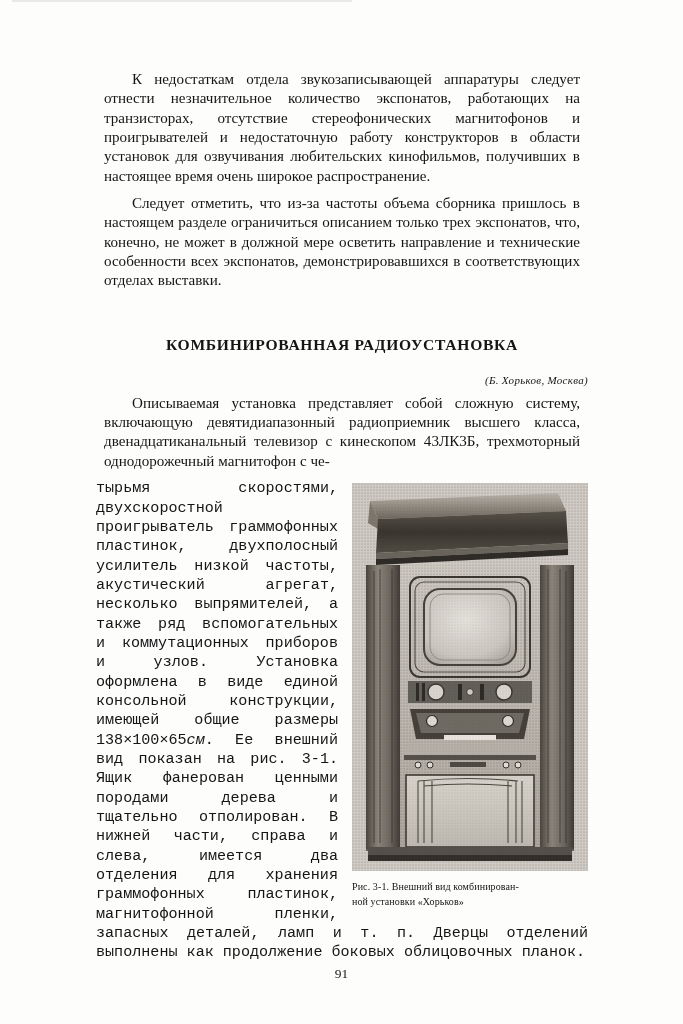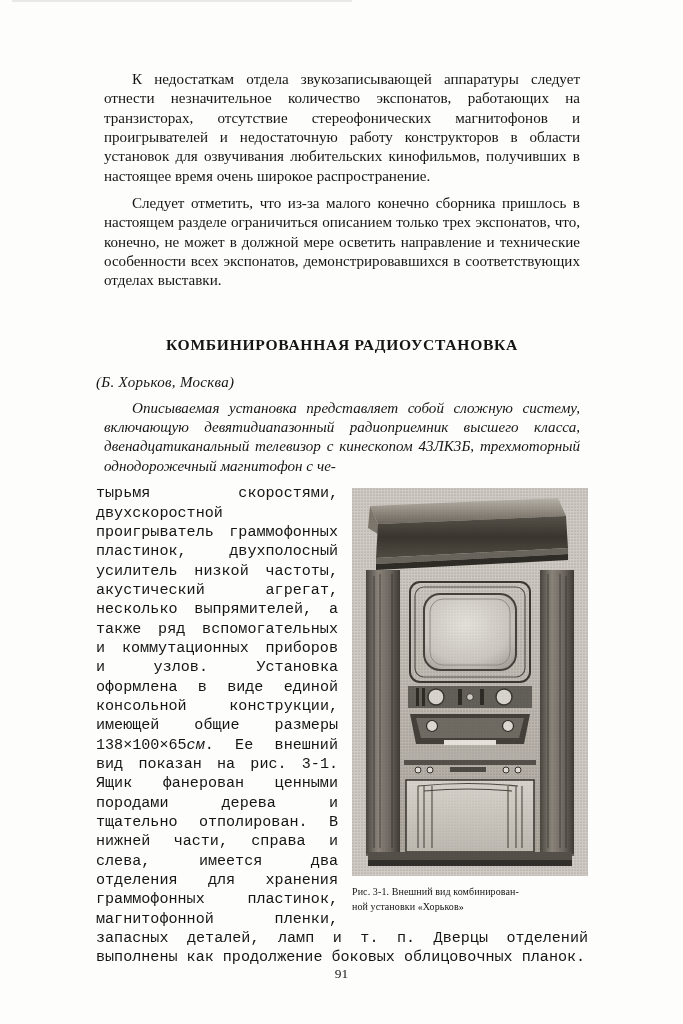--- a/index.html
+++ b/index.html
@@ -53,29 +53,28 @@
   .heading-line {
     font-family: "Liberation Serif", "DejaVu Serif", serif;
     font-weight: bold;
     font-size: 15.6px;
     letter-spacing: 0.7px;
     line-height: 20px;
     margin-top: 44px;
   }
   .byline {
     margin-top: 19px;
-    text-align: left;
+    text-align: right;
     font-style: italic;
-    font-size: 15px;
+    font-size: 11px;
     letter-spacing: 0.3px;
   }
 
   .after-heading {
     margin-top: 22px;
-    font-style: italic;
   }
 
   
   .wrap-section {
     margin-top: 0;
     position: relative;
   }
   .figure {
     float: right;
     width: 236px;
@@ -119,21 +118,21 @@
 <body>
 
 <div class="page">
 
   <div class="scan-edge-top"></div>
 
   <div class="content">
 
     <p class="body">К недостаткам отдела звукозаписывающей аппаратуры следует отнести незначительное количество  экспонатов, работающих на транзисторах, отсутствие стереофонических магнитофонов и проигрывателей и недостаточную работу конструкторов в области установок для озвучивания любительских кинофильмов, получивших в настоящее время очень широкое распространение.</p>
 
-    <p class="body">Следует отметить, что из-за малого конечно сборника пришлось в настоящем разделе ограничиться  описанием только трех экспонатов, что, конечно, не может в должной мере осветить направление и технические особенности всех экспонатов, демонстрировавшихся в соответствующих отделах выставки.</p>
+    <p class="body">Следует отметить, что из-за частоты объема сборника пришлось в настоящем разделе ограничиться  описанием только трех экспонатов, что, конечно, не может в должной мере осветить направление и технические особенности всех экспонатов, демонстрировавшихся в соответствующих отделах выставки.</p>
 
     <div class="heading-block">
       <div class="heading-line">КОМБИНИРОВАННАЯ РАДИОУСТАНОВКА</div>
     </div>
 
     <div class="byline">(Б. Хорьков, Москва)</div>
 
     <p class="body after-heading">Описываемая установка представляет собой сложную систему, включающую девятидиапазонный радиоприемник высшего класса, двенадцатиканальный  телевизор с кинескопом 43ЛК3Б, трехмоторный однодорожечный магнитофон с че-</p>
 
     <div class="wrap-section">

